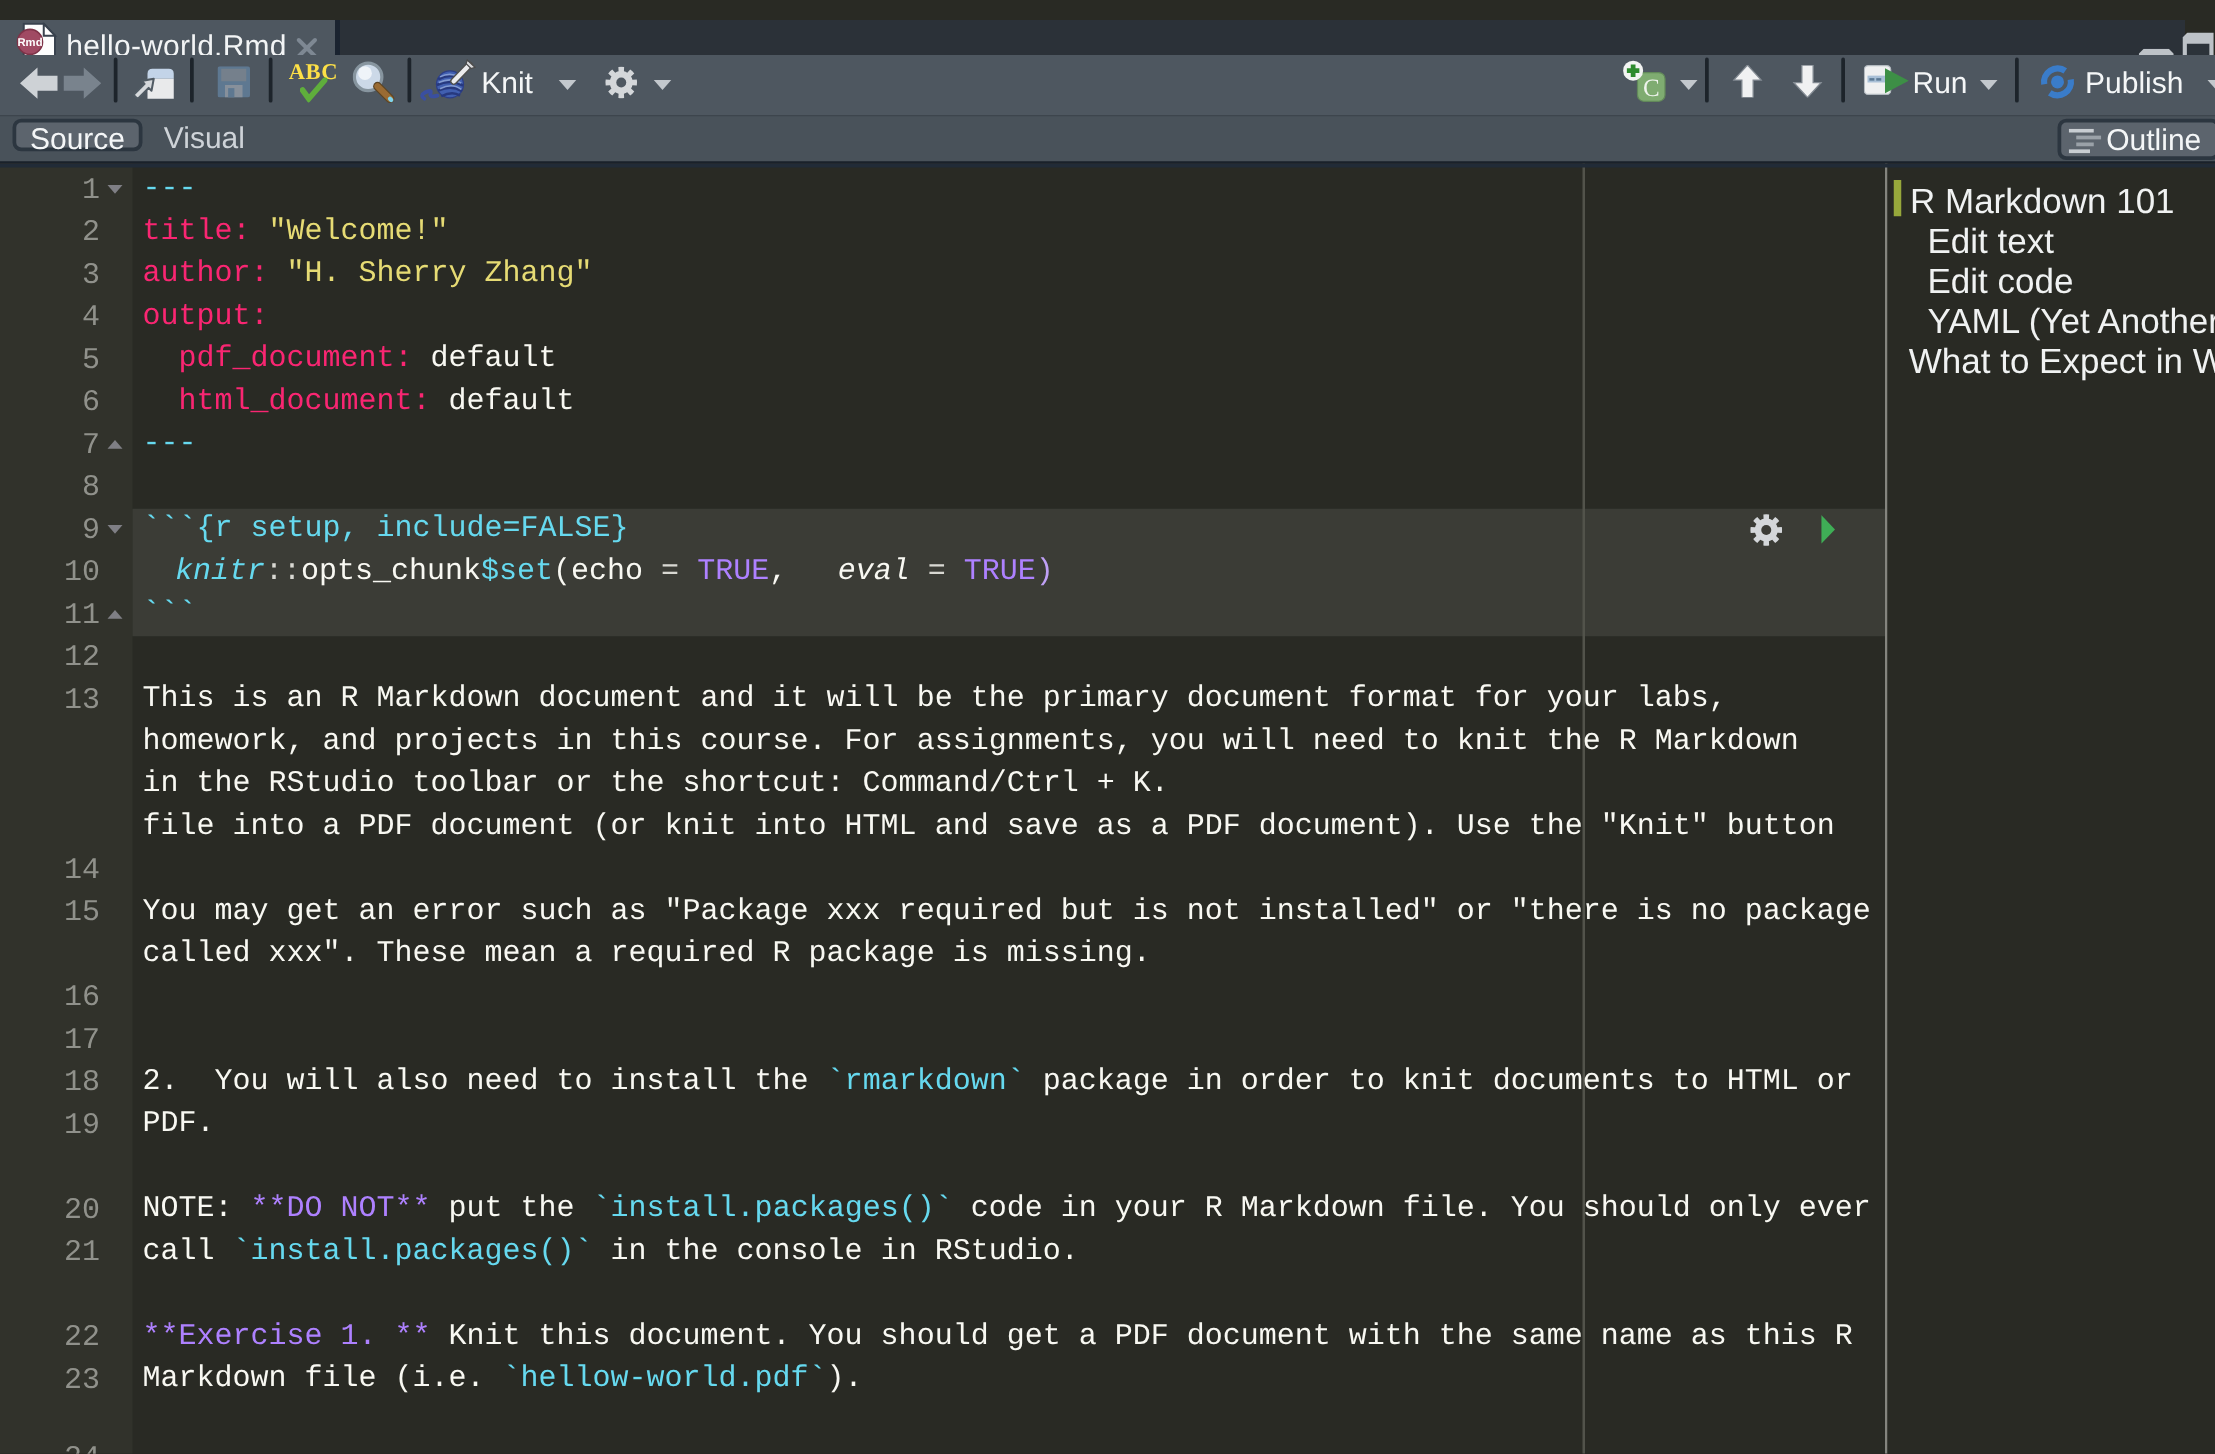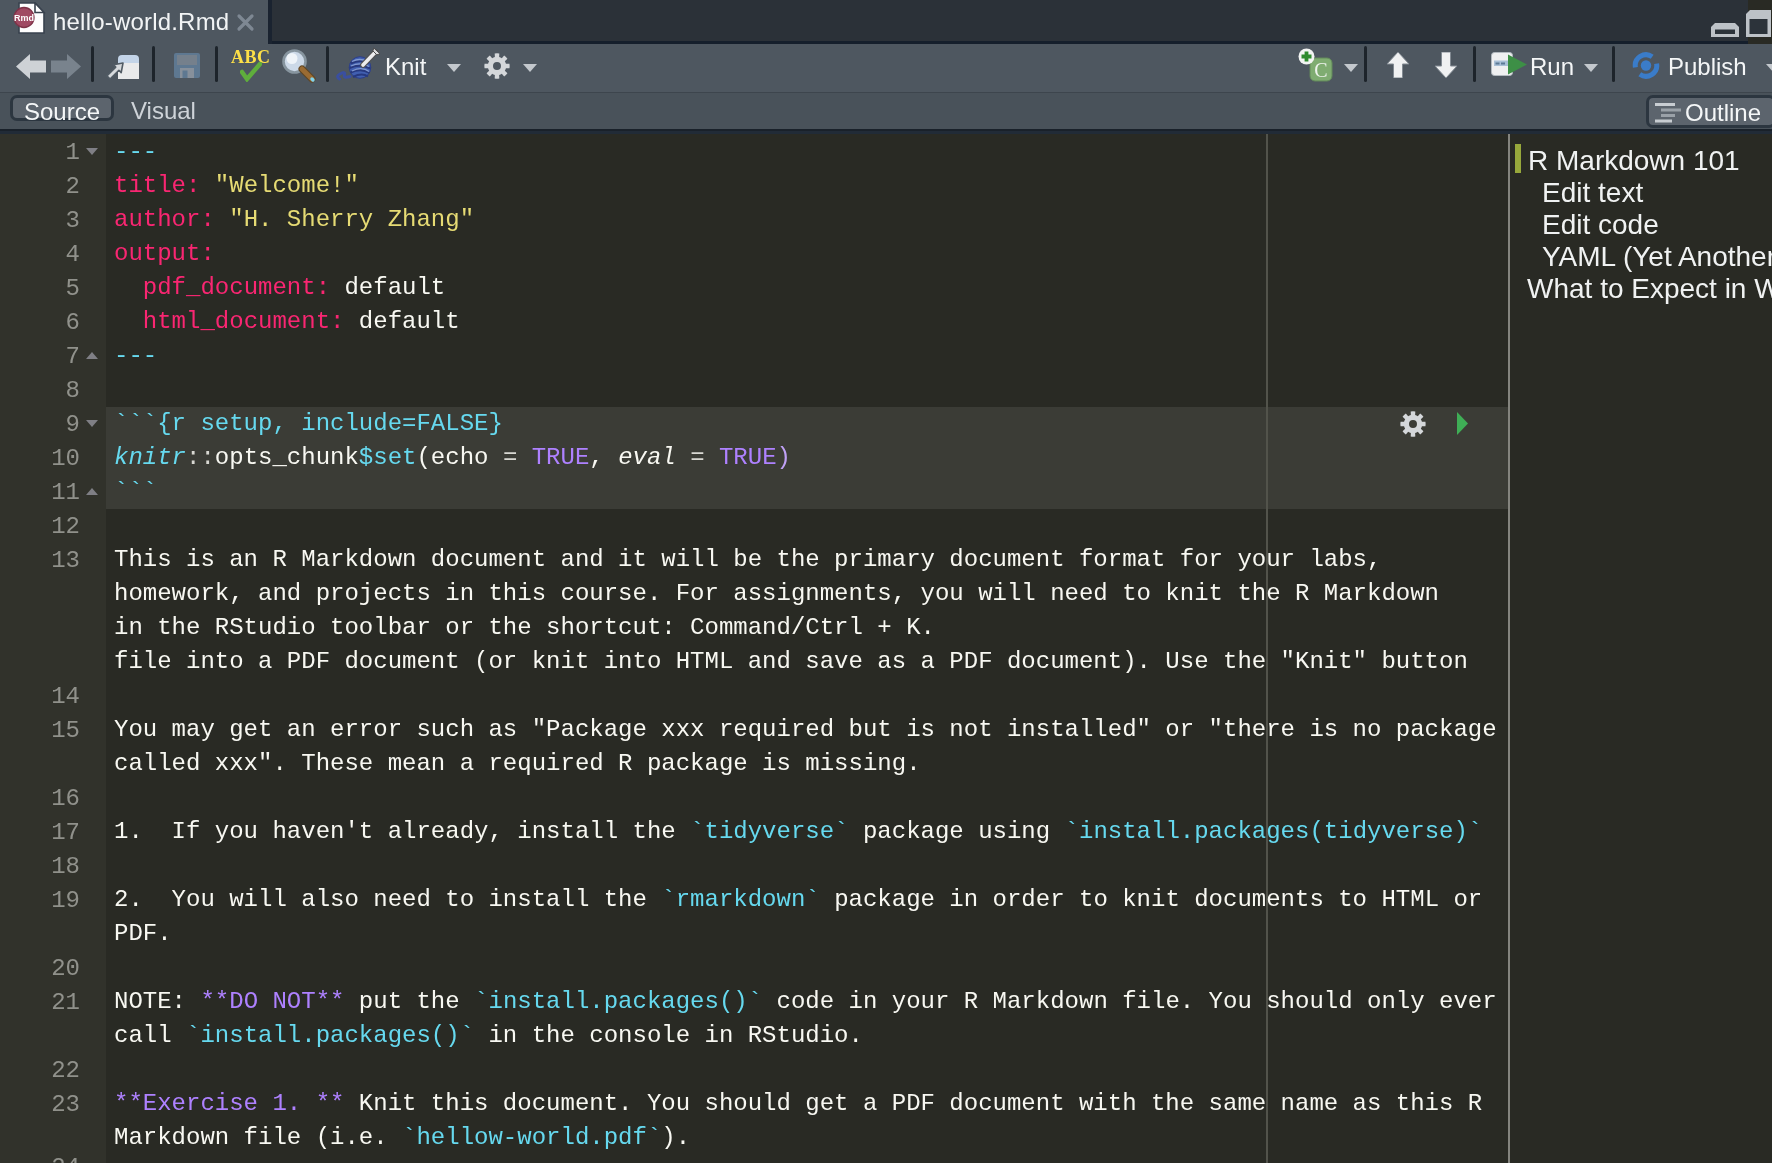--- a/index.html
+++ b/index.html
@@ -1,20 +1,20 @@
 <!DOCTYPE html>
 <html><head>
 <meta charset="utf-8">
 <style>
 * { margin:0; padding:0; box-sizing:border-box; }
 html,body { width:1772px; height:1163px; overflow:hidden; background:#292a24; }
 body { font-family:"Liberation Sans", sans-serif; position:relative; }
 
 
-#tabstrip { position:absolute; left:0; top:0; width:1748px; height:44px; background:#2b3138; }
+#tabstrip { position:absolute; left:0; top:16px; width:1748px; height:44px; background:#2b3138; }
 #tabstrip .darkline { position:absolute; left:272px; top:41px; right:0; height:3px; background:#151f2c; }
 #tab { position:absolute; left:0; top:0; width:272px; height:44px; background:#4e5760; border-right:4px solid #1a2330; }
 #tabtitle { position:absolute; left:53px; top:8px; color:#f2f4f5; font-size:24px; letter-spacing:0.2px; }
 #tabx { position:absolute; left:236px; top:13px; width:19px; height:19px; }
 
 
 #toolbar { position:absolute; left:0; top:44px; width:1772px; height:48px; background:#4e5760; }
 .sep { position:absolute; top:2px; width:3px; height:36px; background:#1d242b; border-radius:2px; }
 .tbtext { position:absolute; top:9px; color:#f4f6f7; font-size:24px; }
 .caret { position:absolute; top:20px; width:0; height:0; border-left:7px solid transparent; border-right:7px solid transparent; border-top:8px solid #c3c8cd; }
@@ -30,21 +30,21 @@
 #editor { position:absolute; left:0; top:131px; width:1772px; height:1032px; background:#292a24; }
 #gutter { position:absolute; left:0; top:0; width:106px; height:1032px; background:#31322b; }
 #chunkbg { position:absolute; left:106px; top:276px; width:1403px; height:102px; background:#3b3c36; }
 #marginline { position:absolute; left:1266px; top:0; width:2px; height:1032px; background:#52534b; }
 #paneline { position:absolute; left:1508px; top:0; width:2px; height:1032px; background:#84847e; }
 #nums { position:absolute; left:0; top:5px; width:80px; }
 #nums div { height:34px; line-height:34px; text-align:right; color:#90918b; font-size:24px; font-family:"Liberation Mono", monospace; }
 #code { position:absolute; left:114px; top:4px; width:1400px; }
 #code div { height:34px; line-height:34px; font-size:24px; font-family:"Liberation Mono", monospace; white-space:pre; color:#f8f8f2; }
 .pk { color:#f92672; } .yl { color:#e6db74; } .cy { color:#66d9ef; }
-.pu { color:#ae81ff; } .it { font-style:italic; } .gr { color:#d8d8d2; }
+.pu { color:#ae81ff; } .it { font-style:italic;margin-left:26px; } .gr { color:#d8d8d2; }
 .lv { color:#bfa0f5; }
 .fold { position:absolute; width:0; height:0; border-left:6px solid transparent; border-right:6px solid transparent; }
 .folddn { border-top:7px solid #7f7f85; }
 .foldup { border-bottom:7px solid #7f7f85; }
 
 
 #outline { position:absolute; left:1510px; top:0; width:262px; height:1032px; background:#292a24; }
 #outline .item { position:absolute; color:#f0f2f2; font-size:28px; white-space:nowrap; }
 #greenbar { position:absolute; left:5px; top:13px; width:6px; height:29px; background:#97a83b; }
 </style>
@@ -243,21 +243,20 @@
     <div><span class="cy">```</span></div>
     <div></div>
     <div>This is an R Markdown document and it will be the primary document format for your labs,</div>
     <div>homework, and projects in this course. For assignments, you will need to knit the R Markdown</div>
     <div>in the RStudio toolbar or the shortcut: Command/Ctrl + K.</div>
     <div>file into a PDF document (or knit into HTML and save as a PDF document). Use the "Knit" button</div>
     <div></div>
     <div>You may get an error such as "Package xxx required but is not installed" or "there is no package</div>
     <div>called xxx". These mean a required R package is missing.</div>
     <div></div>
-    <div>1.  If you haven't already, install the <span class="cy">`tidyverse`</span> package using <span class="cy">`install.packages(tidyverse)`</span></div>
     <div></div>
     <div>2.  You will also need to install the <span class="cy">`rmarkdown`</span> package in order to knit documents to HTML or</div>
     <div>PDF.</div>
     <div></div>
     <div>NOTE: <span class="pu">**DO NOT**</span> put the <span class="cy">`install.packages()`</span> code in your R Markdown file. You should only ever</div>
     <div>call <span class="cy">`install.packages()`</span> in the console in RStudio.</div>
     <div></div>
     <div><span class="pu">**Exercise 1. **</span> Knit this document. You should get a PDF document with the same name as this R</div>
     <div>Markdown file (i.e. <span class="cy">`hellow-world.pdf`</span>).</div>
     <div></div>

